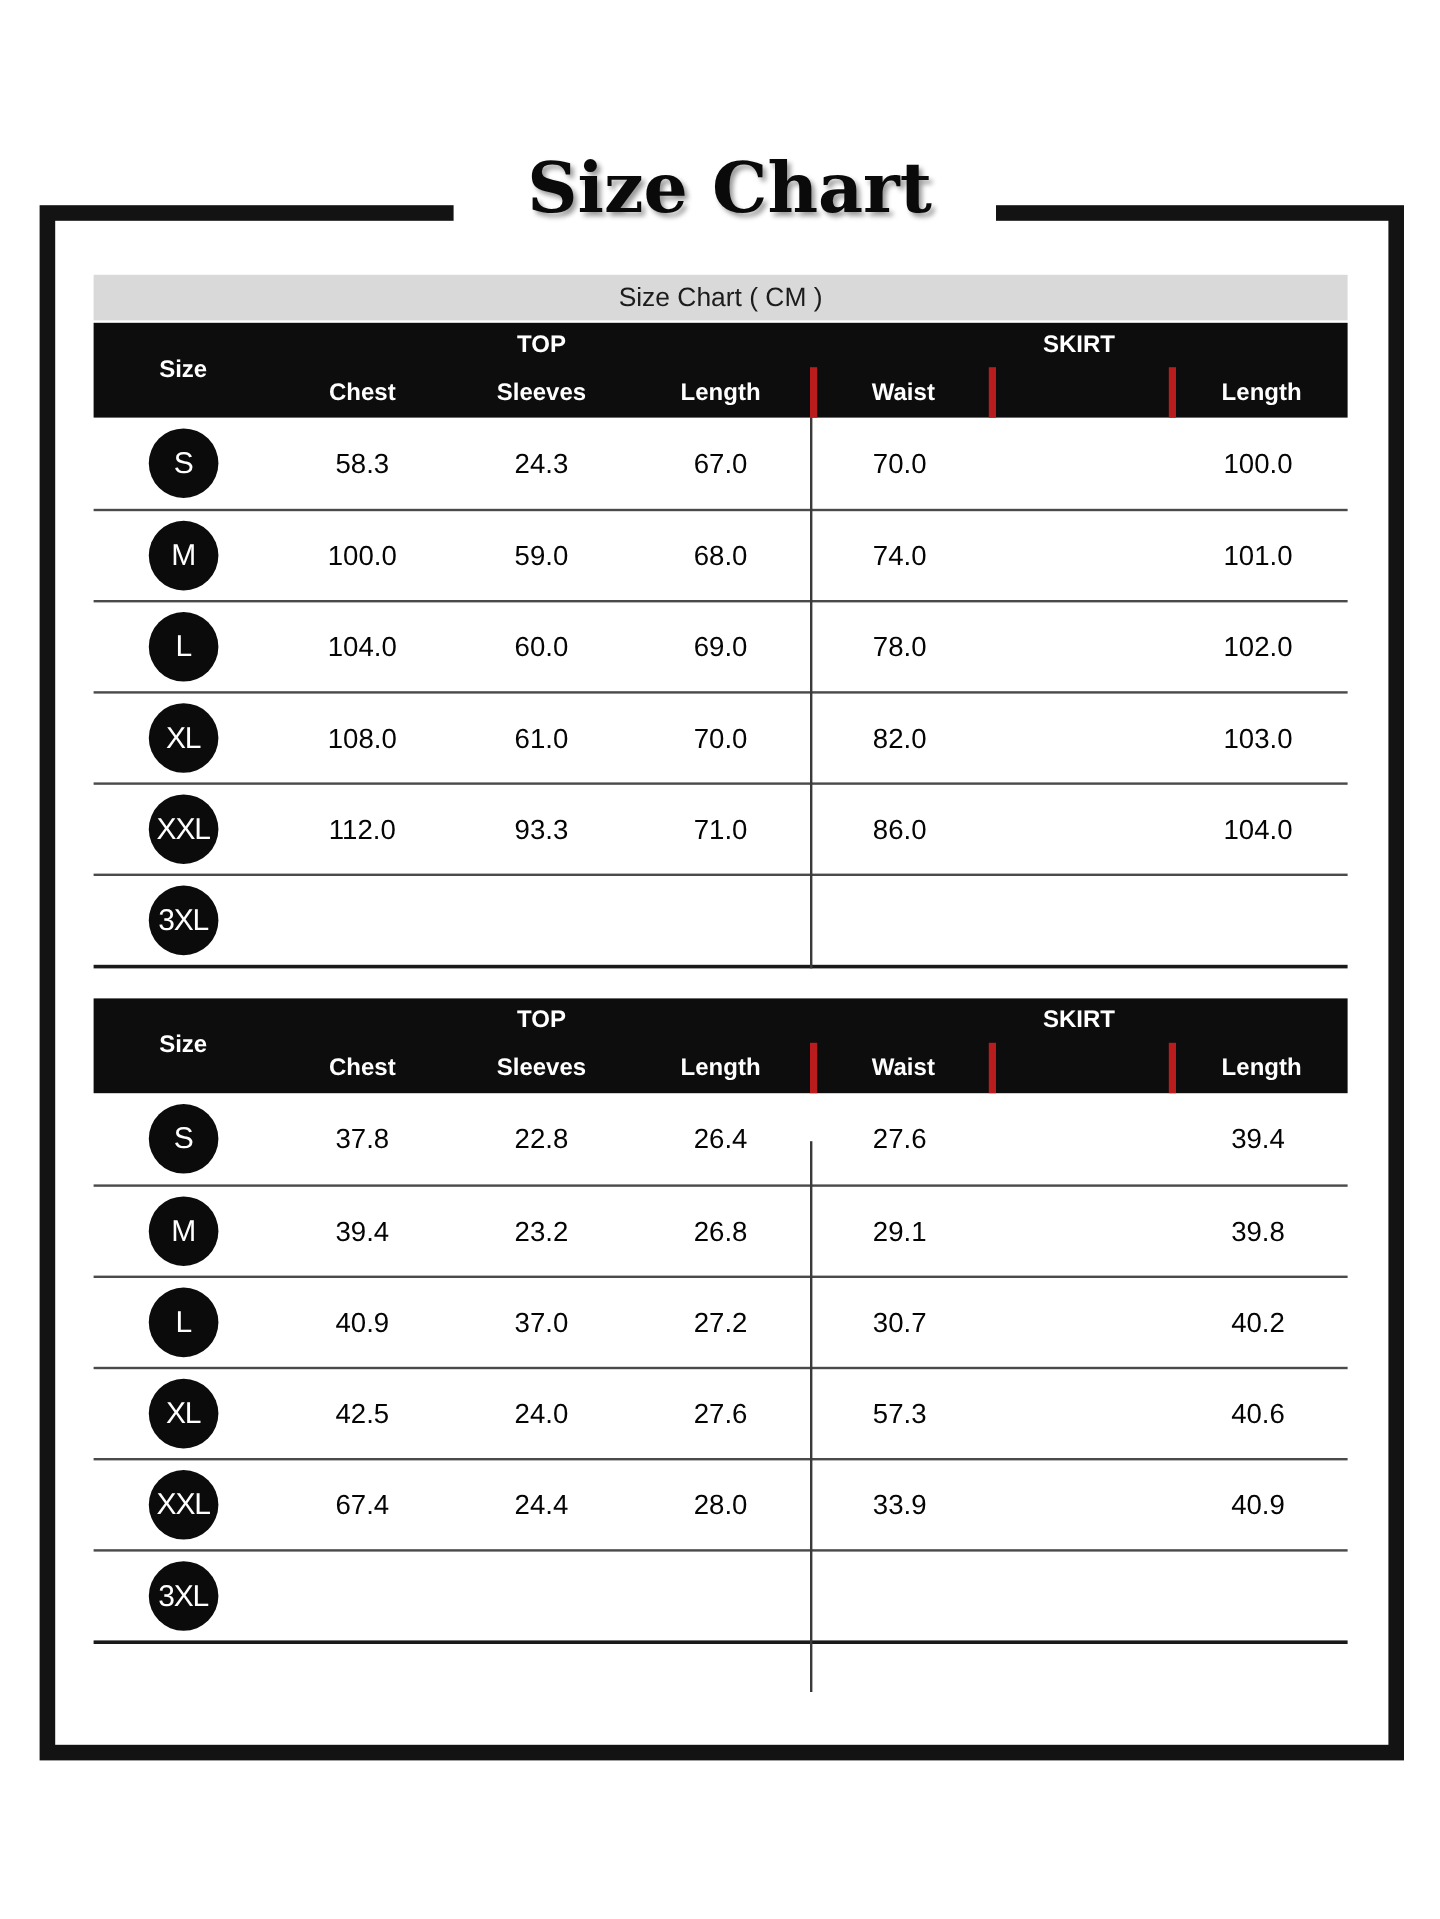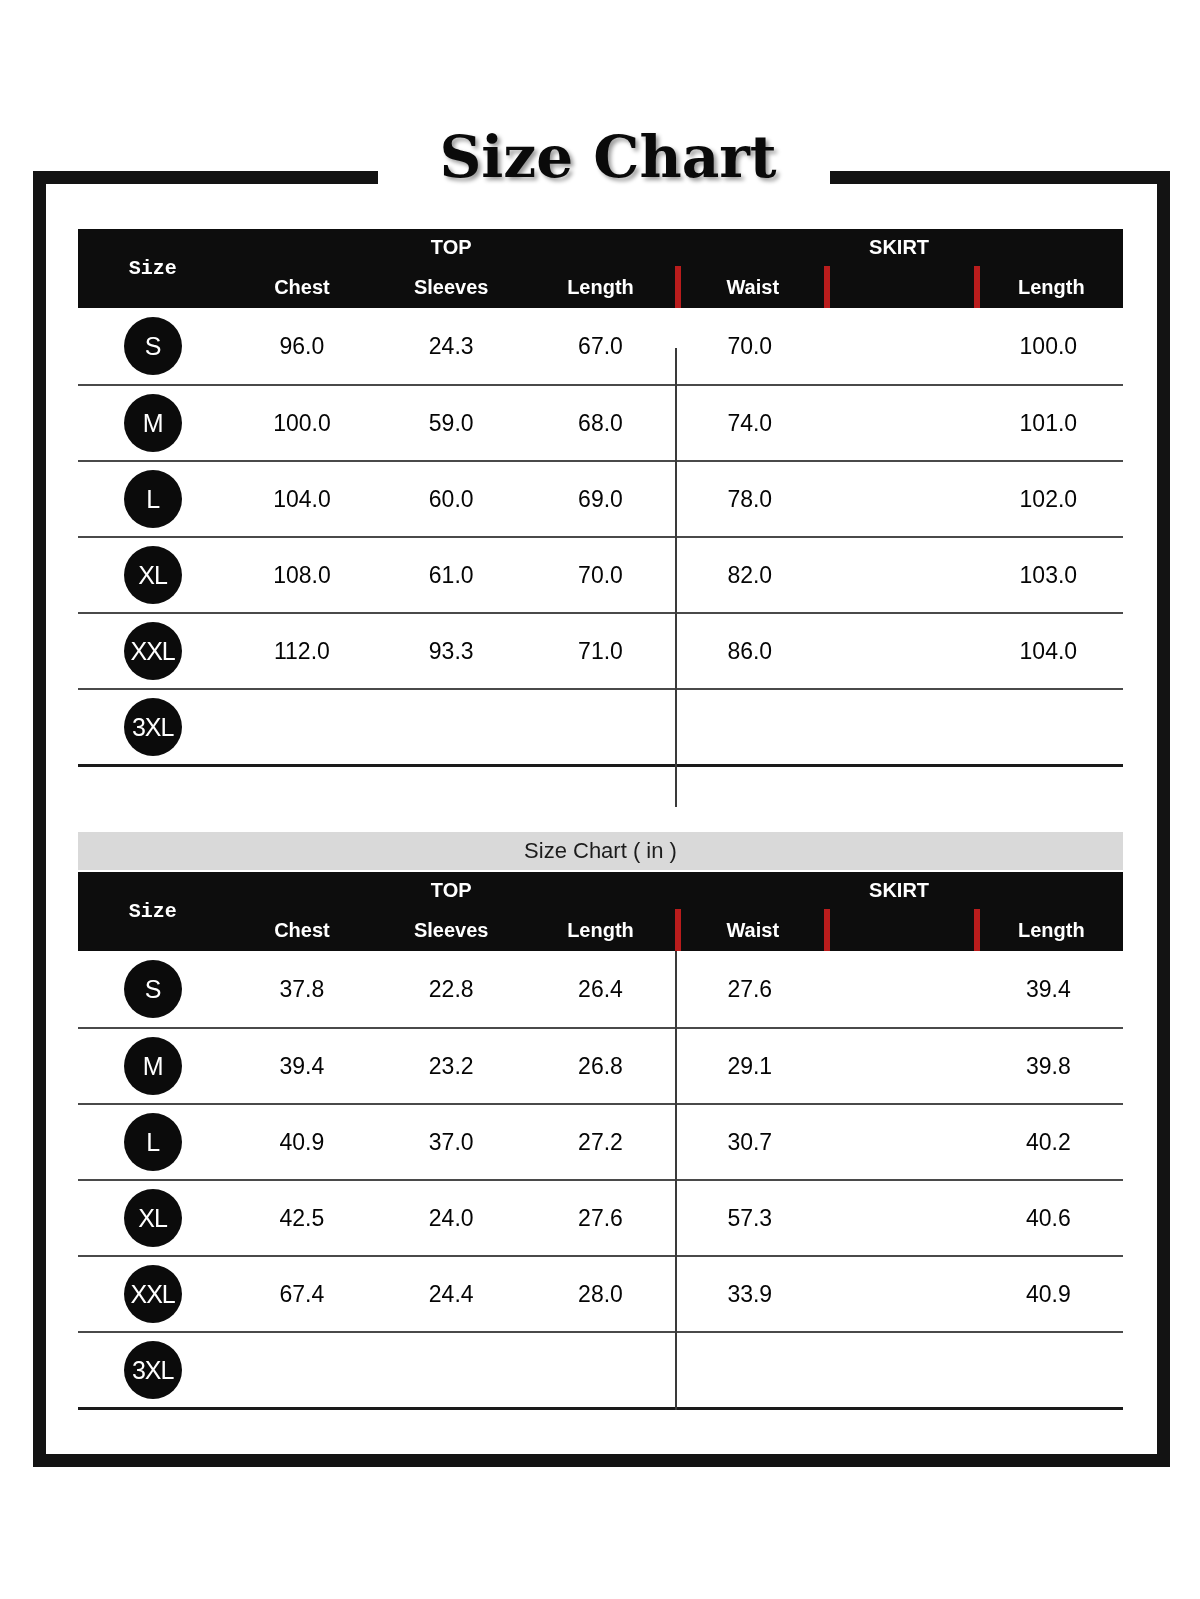--- a/index.html
+++ b/index.html
@@ -41,21 +41,21 @@
   }
 
   .thead {
     background:#0d0d0d; color:#ffffff; font-weight:bold; font-size:20px;
     display:grid;
     grid-template-columns:repeat(7, 1fr);
     grid-template-rows:37px 42px;
     align-items:center;
   }
   .thead > div { height:100%; display:flex; align-items:center; justify-content:center; }
-  .h-size  { grid-column:1; grid-row:1 / 3;font-family:Liberation Mono, monospace; }
+  .h-size  { grid-column:1; grid-row:1 / 3; }
   .h-top   { grid-column:2 / 5; grid-row:1; }
   .h-skirt { grid-column:5 / 8; grid-row:1; }
   .h-sub   { grid-row:2; }
   .c2 { grid-column:2; } .c3 { grid-column:3; } .c4 { grid-column:4; }
   .c5 { grid-column:5; } .c6 { grid-column:6; } .c7 { grid-column:7; }
   .sep { border-left:6px solid #b91c1c; }
 
   .tbody { border-bottom:3px solid #1a1a1a; position:relative; }
   .row {
     display:grid; grid-template-columns:repeat(7, 1fr);
@@ -77,37 +77,38 @@
   }
 </style>
 </head>
 <body>
 
 <div class="frame"></div>
 <div class="title-gap"></div>
 <h1 class="page-title">Size Chart</h1>
 
 <section class="size-table cm">
+  <div class="banner">Size Chart ( CM )</div>
   <div class="thead">
     <div class="h-size">Size</div>
     <div class="h-top">TOP</div>
     <div class="h-skirt">SKIRT</div>
     <div class="h-sub c2">Chest</div>
     <div class="h-sub c3">Sleeves</div>
     <div class="h-sub c4">Length</div>
     <div class="h-sub c5 sep">Waist</div>
     <div class="h-sub c6 sep"></div>
     <div class="h-sub c7 sep">Length</div>
   </div>
   <div class="tbody">
     <div class="row">
       <div class="cell">
           <span class="badge">S</span>
         </div>
-      <div class="cell">96.0</div>
+      <div class="cell">58.3</div>
       <div class="cell">24.3</div>
       <div class="cell">67.0</div>
       <div class="cell">70.0</div>
       <div class="cell"></div>
       <div class="cell">100.0</div>
     </div>
     <div class="row">
       <div class="cell">
           <span class="badge">M</span>
         </div>
@@ -160,21 +161,20 @@
       <div class="cell"></div>
       <div class="cell"></div>
       <div class="cell"></div>
       <div class="cell"></div>
     </div>
   </div>
   <div class="v-divider"></div>
 </section>
 
 <section class="size-table inch">
-  <div class="banner">Size Chart ( in )</div>
   <div class="thead">
     <div class="h-size">Size</div>
     <div class="h-top">TOP</div>
     <div class="h-skirt">SKIRT</div>
     <div class="h-sub c2">Chest</div>
     <div class="h-sub c3">Sleeves</div>
     <div class="h-sub c4">Length</div>
     <div class="h-sub c5 sep">Waist</div>
     <div class="h-sub c6 sep"></div>
     <div class="h-sub c7 sep">Length</div>

